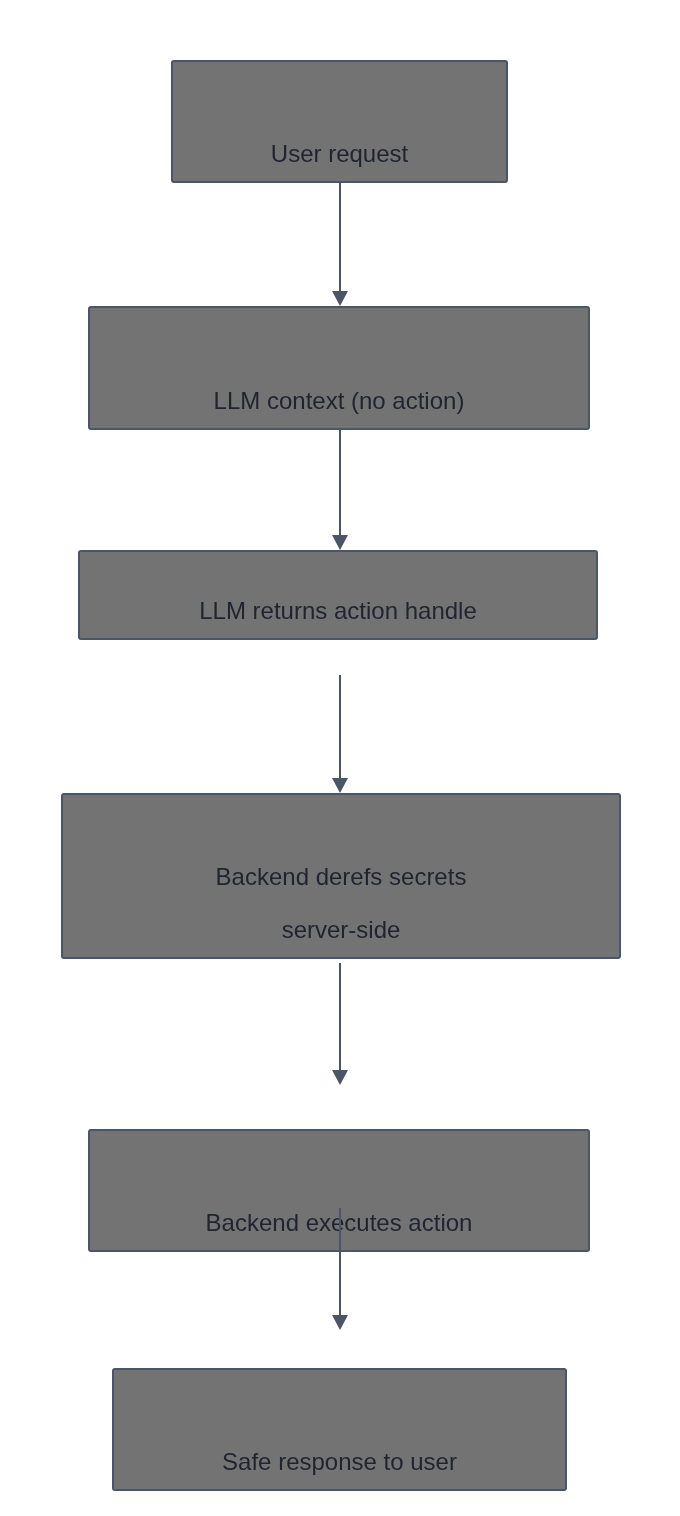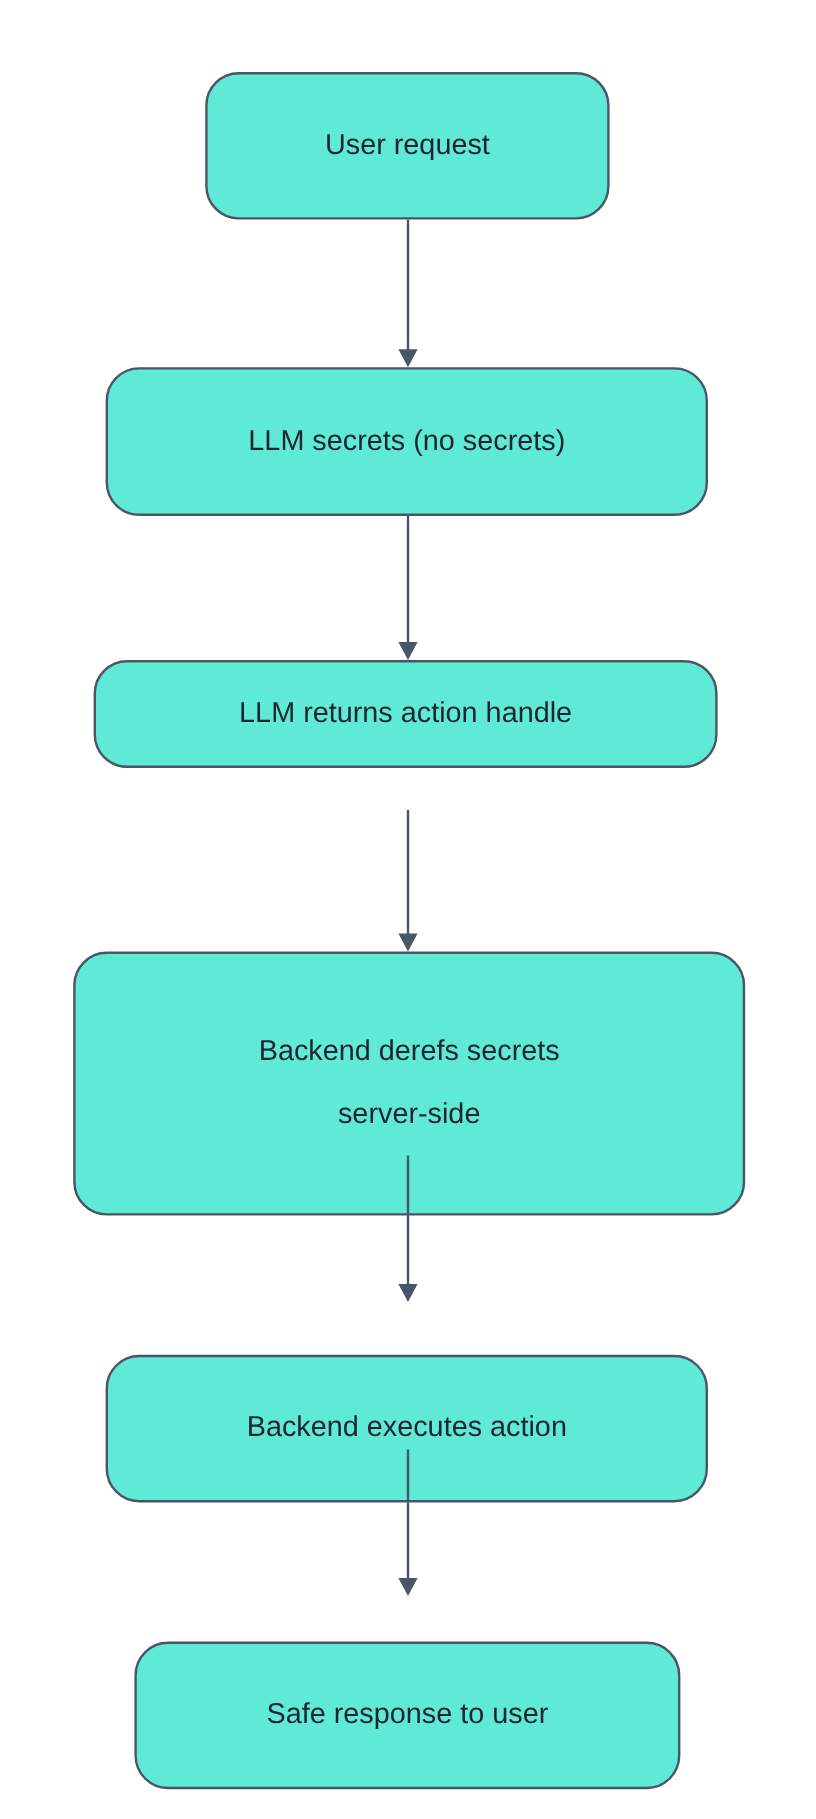--- a/index.html
+++ b/index.html
@@ -11,36 +11,36 @@
   .canvas {
     position: relative;
     width: 680px;
     height: 1516px;
     background: #ffffff;
     overflow: hidden;
   }
   .node {
     position: absolute;
     box-sizing: border-box;
-    background: #5eead4;
+    background: #737373;
     border: 2px solid #4a5568;
-    border-radius: 28px;
+    border-radius: 3px;
     display: flex;
-    align-items: center;
+    align-items: flex-end;
     justify-content: center;
     text-align: center;
     color: #1f2430;
     font-size: 24px;
     line-height: 2.2;
     white-space: pre-line;
   }
   .node-1 { left: 171px; top: 60px;   width: 337px; height: 123px; }
   .node-2 { left: 88px;  top: 306px;  width: 502px; height: 124px; }
   .node-3 { left: 78px;  top: 550px;  width: 520px; height: 90px; }
-  .node-4 { left: 61px;  top: 793px;  width: 560px; height: 220px; }
+  .node-4 { left: 61px;  top: 793px;  width: 560px; height: 166px; }
   .node-5 { left: 88px;  top: 1085px; width: 502px; height: 123px; margin-top: 44px; }
   .node-6 { left: 112px; top: 1368px; width: 455px; height: 123px; }
 
   .edge {
     position: absolute;
     left: 332px;
     width: 16px;
   }
   .edge-line {
     position: absolute;
@@ -74,21 +74,21 @@
   <div class="node node-1">
     <span>User request</span>
   </div>
 
   <div class="edge edge-1">
     <div class="edge-line"></div>
     <div class="edge-head"></div>
   </div>
 
   <div class="node node-2">
-    <span>LLM secrets (no secrets)</span>
+    <span>LLM context (no action)</span>
   </div>
 
   <div class="edge edge-2">
     <div class="edge-line"></div>
     <div class="edge-head"></div>
   </div>
 
   <div class="node node-3">
     <span>LLM returns action handle</span>
   </div>

